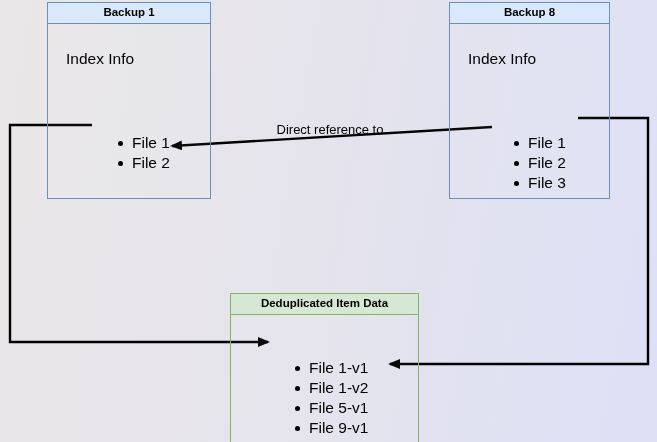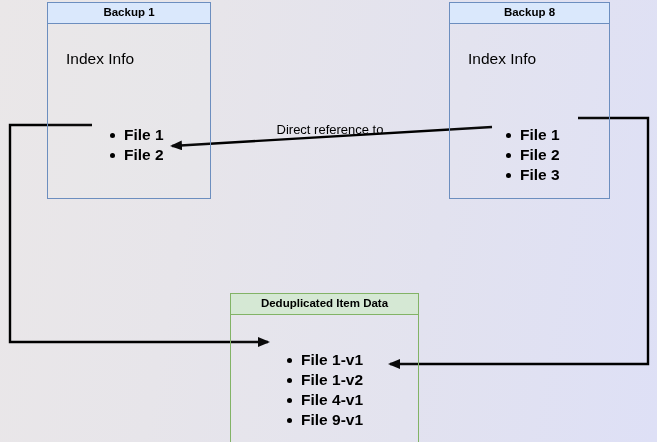--- a/index.html
+++ b/index.html
@@ -70,24 +70,23 @@
     position: absolute;
     left: 18px;
     top: 26px;
     font-size: 15.5px;
     color: #000;
     white-space: nowrap;
   }
 
   ul.file-list {
     position: absolute;
-    margin: 8px;
+    margin: 16px;
     padding: 0;
     list-style: none;
-    font-weight: bold;
   }
   ul.file-list li {
     font-size: 15.5px;
     color: #000;
     line-height: 20px;
     white-space: nowrap;
     position: relative;
     padding-left: 16px;
   }
   ul.file-list li::before {
@@ -171,21 +170,21 @@
         </ul>
     </div>
   </div>
 
   <div class="node green" id="node-dedup" style="left:230px; top:293px; width:189px; height:158px;">
     <div class="node-header">Deduplicated Item Data</div>
     <div class="node-body">
       <ul class="file-list" id="list-dedup" style="left:46px; top:27px;">
           <li>File 1-v1</li>
           <li>File 1-v2</li>
-          <li>File 4-v1</li>
+          <li>File 5-v1</li>
           <li>File 9-v1</li>
         </ul>
     </div>
   </div>
 
   <div class="caption" style="left:250px; top:122px; width:160px;">
     <div>Direct reference to</div>
   </div>
 
 </div>

